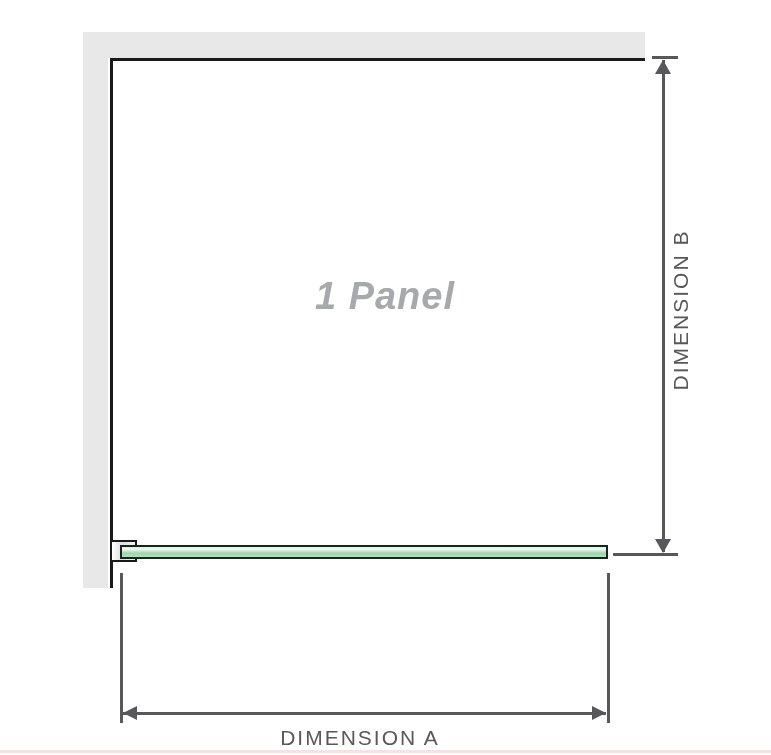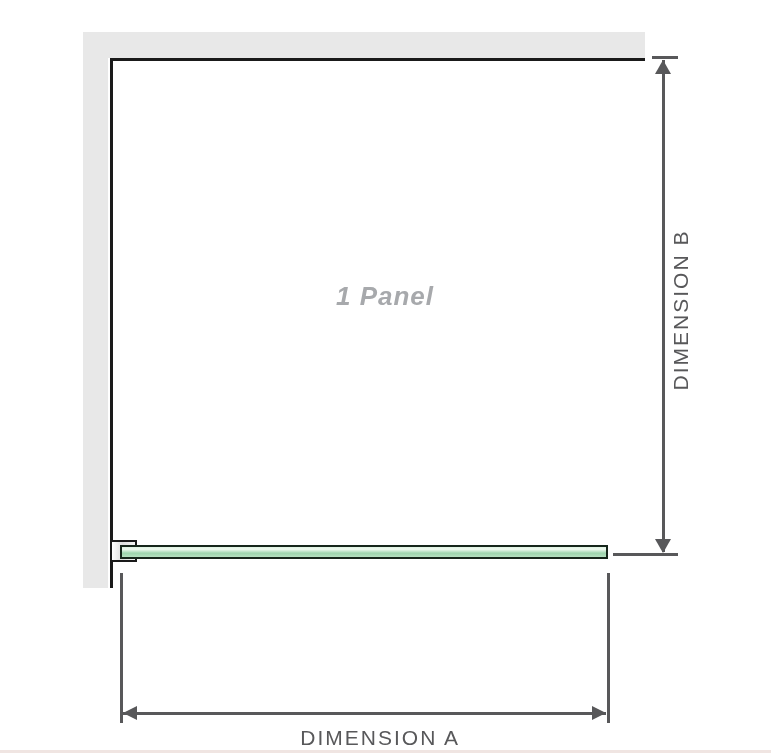--- a/index.html
+++ b/index.html
@@ -20,21 +20,21 @@
   
   .edge{background:var(--line,#1a1a1a);}
   #panel-top-edge{left:110px;top:58px;width:535px;height:3px;}
   #panel-left-edge{left:110px;top:58px;width:3px;height:530px;}
 
   
   #panel-label{
     left:285px;top:274px;width:200px;
     text-align:center;
     font-style:italic;font-weight:600;
-    font-size:26px;line-height:44px;
+    font-size:38px;line-height:44px;
     color:var(--label,#a7a9ac);
     letter-spacing:1px;
   }
 
   
   #wall-bracket{
     left:110px;top:540px;width:23px;height:18px;
     border:2.5px solid var(--line,#1a1a1a);
     background:linear-gradient(90deg,#ffffff,#dedede 45%,#f5f5f5);
   }
@@ -85,21 +85,21 @@
     border-top:7.5px solid transparent;border-bottom:7.5px solid transparent;
     border-right:14px solid var(--dim,#58585a);
   }
   #dim-a-arrow-right-icon{
     left:592px;top:706px;
     border-top:7.5px solid transparent;border-bottom:7.5px solid transparent;
     border-left:14px solid var(--dim,#58585a);
   }
   #dim-a-label{
     left:260px;top:725px;width:200px;
-    text-align:right;
+    text-align:center;
     font-size:21px;line-height:26px;
     letter-spacing:2px;
     color:var(--dim,#58585a);
     white-space:nowrap;
   }
 
   #bottom-divider{left:0;top:750px;width:771px;height:3px;background:var(--divider,#f0e5e2);}
 </style>
 </head>
 <body>

